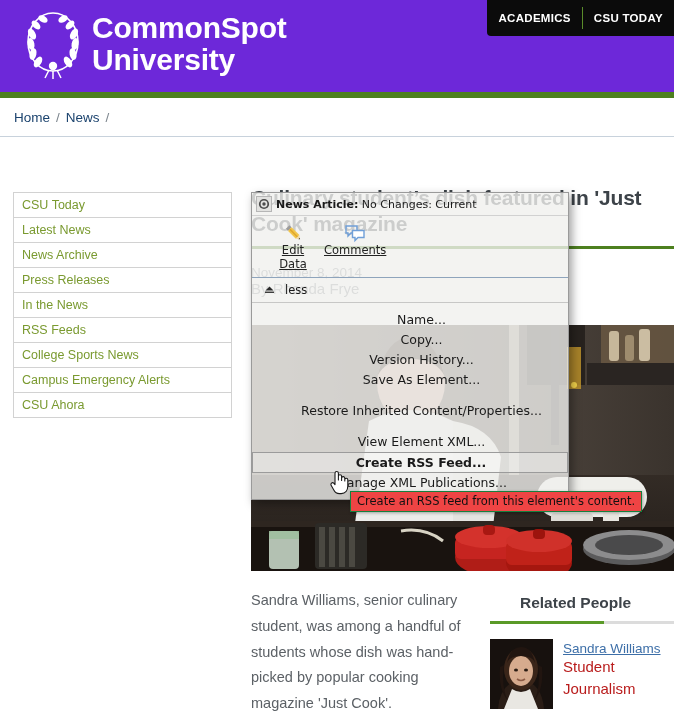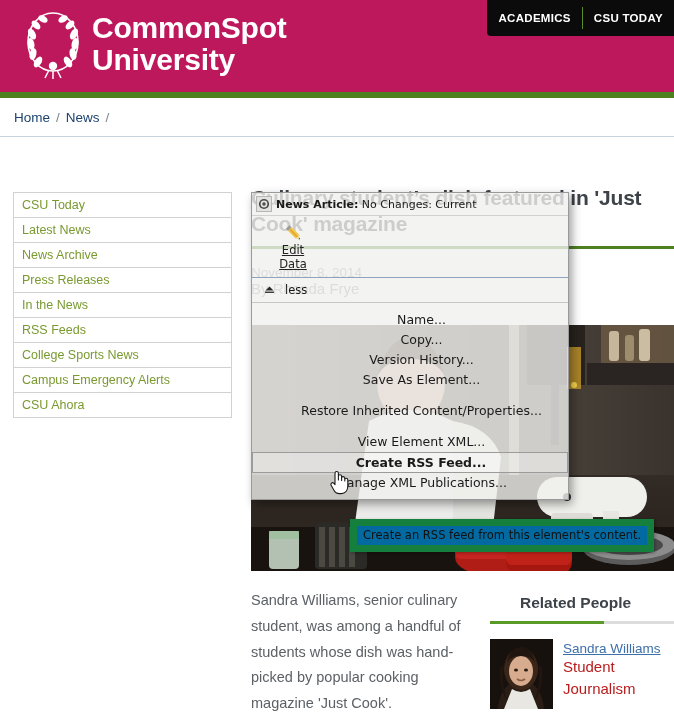--- a/index.html
+++ b/index.html
@@ -7,21 +7,21 @@
     width: 674px; height: 713px;
     font-family: "Liberation Sans", sans-serif;
     background: #ffffff;
     overflow: hidden;
   }
   #root { position: relative; width: 674px; height: 713px; overflow: hidden; }
 
   
   .site-header {
     position: absolute; left: 0; top: 0; width: 674px; height: 92px;
-    background: #be185d;
+    background: #6d28d9;
   }
   .nav-tabs {
     position: absolute; right: 0; top: 0; height: 36px;
     background: #0b0b0b; display: flex; align-items: center;
     border-bottom-left-radius: 4px;
   }
   .nav-tab {
     color: #ffffff; font-size: 11.5px; font-weight: bold; letter-spacing: .3px;
     padding: 0 11px; line-height: 36px; cursor: pointer; white-space: nowrap;
   }
@@ -157,25 +157,24 @@
     background: rgba(255,255,255,.30);
     border: 1px solid #9b9b9b;
     height: 21px; line-height: 19px; padding-left: 22px;
   }
 
   .cursor-hand {
     position: absolute; left: 329px; top: 469px; width: 20px; height: 26px; z-index: 60;
   }
   .tooltip {
     position: absolute; left: 350px; top: 491px; z-index: 55;
-    background: #0369a1; border: 7px solid #15803d;
+    background: #ef4444; border: 1px solid #15803d;
     padding: 2px 6px 3px 6px; font-size: 11.5px; color: #111;
     font-family: "DejaVu Sans", sans-serif; white-space: nowrap;
     box-shadow: 1px 1px 3px rgba(0,0,0,.3);
-    margin-top: 28px;
   }
 </style>
 </head>
 <body>
 
 <div id="root">
 
   <div class="site-header">
     <div class="logo-wrap">
       <span class="wreath">
@@ -367,20 +366,31 @@
               <rect x="9" y="6" width="5" height="11" fill="#f2c64b"></rect>
               <rect x="10.6" y="6" width="1.6" height="11" fill="#e0a82e"></rect>
               <polygon points="9,17 14,17 11.5,20.5" fill="#f0d9a8"></polygon>
               <polygon points="10.5,19.2 12.5,19.2 11.5,20.5" fill="#3a3a3a"></polygon>
             </g>
           </svg>
         </span>
         <div class="lbl">Edit</div>
         <div class="lbl">Data</div>
       </div>
+      <div class="cs-action">
+        <span class="ico">
+          <svg width="22" height="20" viewBox="0 0 22 20" aria-hidden="true">
+            <g fill="none" stroke="#6f9fd8" stroke-width="1.4">
+              <path d="M2 3 h11 v7 h-6 l-3 3 v-3 h-2z"></path>
+              <path d="M8.5 7.5 h11.5 v7 h-6 l-3 3 v-3 h-2.5z" fill="#ffffff"></path>
+            </g>
+          </svg>
+        </span>
+        <div class="lbl">Comments</div>
+      </div>
     </div>
 
     <div class="cs-sep-strong"></div>
 
     <div class="cs-less">
       <span>
         <svg width="11" height="9" viewBox="0 0 11 9" aria-hidden="true">
           <polygon points="1.5,5.5 9.5,5.5 5.5,1.5" fill="#2a2a2a"></polygon>
           <rect x="1" y="6.6" width="9" height="1.3" fill="#2a2a2a"></rect>
         </svg>

